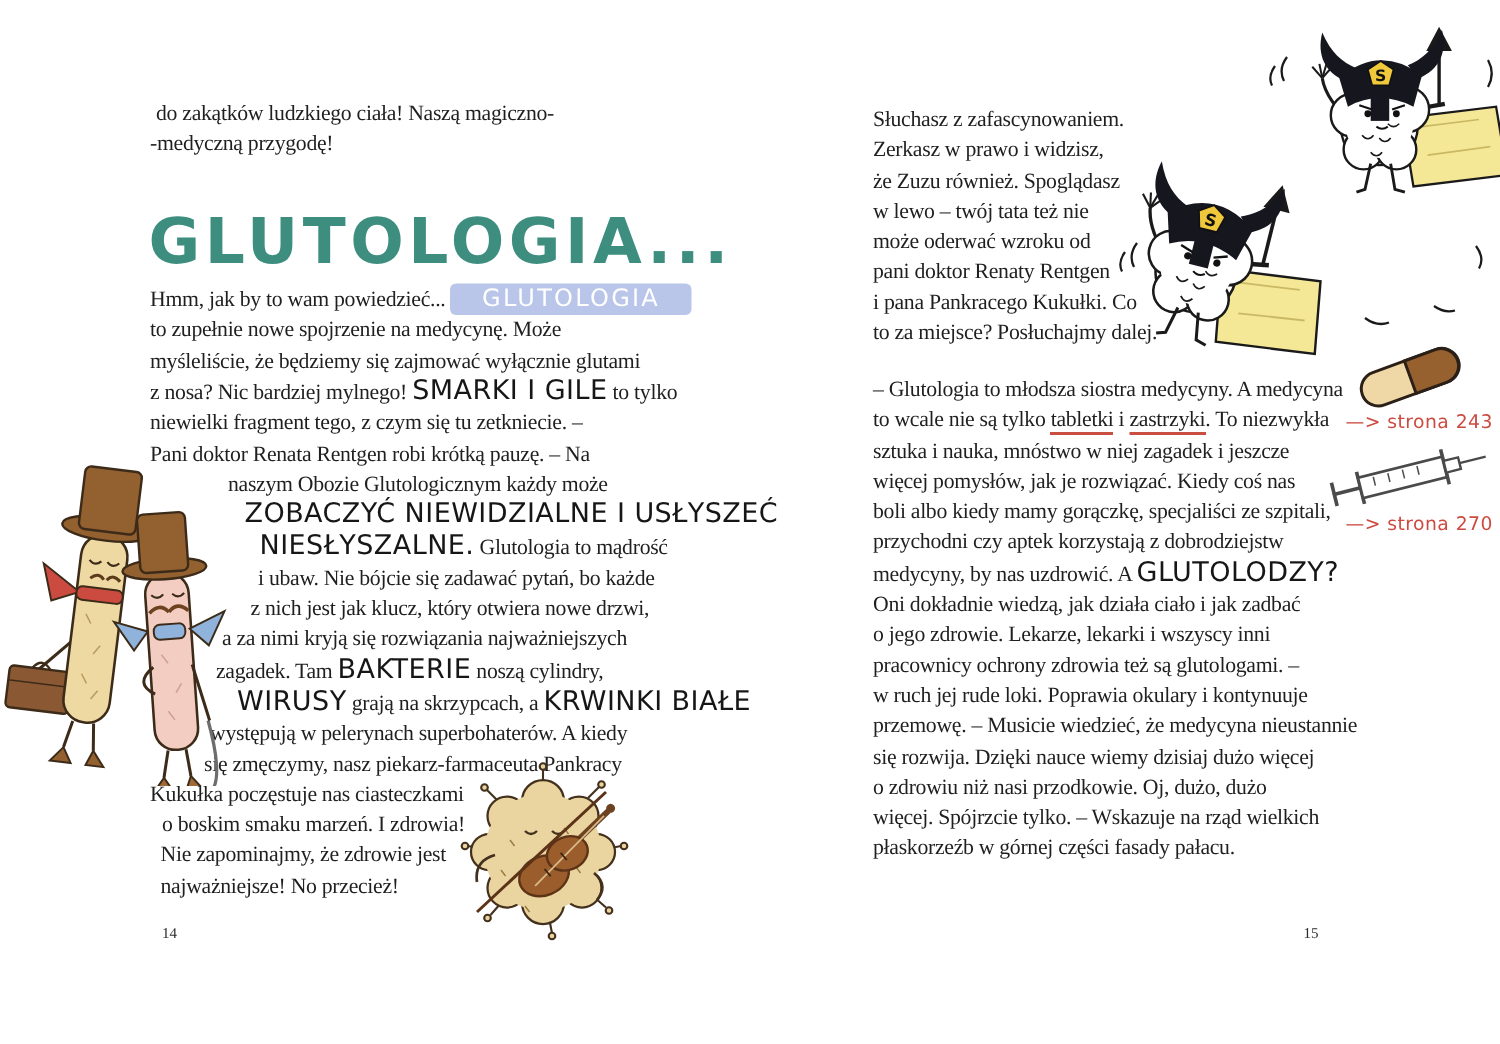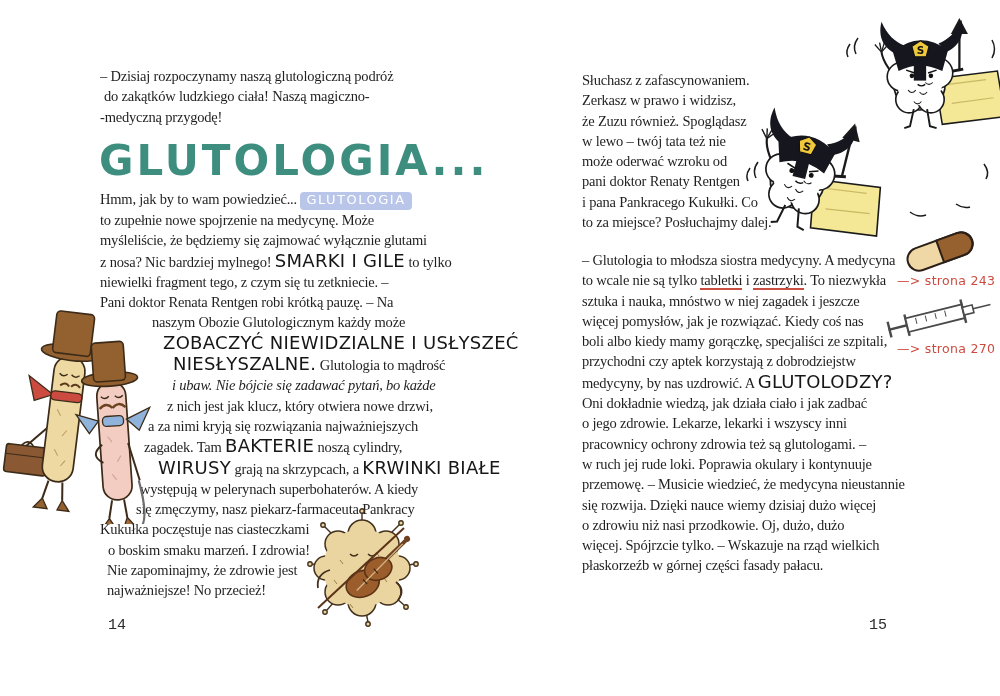--- a/index.html
+++ b/index.html
@@ -2,53 +2,52 @@
 <html><head>
 <meta charset="utf-8">
 <style>
   html,body{margin:0;padding:0;background:#fff;}
   #spread{position:relative;width:1000px;height:696px;background:#ffffff;overflow:hidden;
           font-family:"Liberation Serif", serif;color:#222;}
   .abs{position:absolute;}
   .line{font-size:14.5px;line-height:20.3px;letter-spacing:-0.2px;white-space:pre;color:#1f1f1f;}
   .seg{display:inline;}
   .seg-h{font-family:"DejaVu Sans", sans-serif;font-size:18px;letter-spacing:0.3px;color:#161616;}
-  .seg-chip{font-family:"DejaVu Sans", sans-serif;font-size:13px;letter-spacing:1.5px;color:#ffffff;
-            background:#b9c5e9;border-radius:4px;padding:1px 6px 2px;display:inline-block;line-height:1.15;}
+  .seg-chip{font-family:"DejaVu Sans", sans-serif;font-size:16px;letter-spacing:1.5px;color:#ffffff;
+            background:#b9c5e9;border-radius:4px;padding:1px 21px 2px;display:inline-block;line-height:1.15;}
   .seg-u{border-bottom:2px solid #c94f43;}
   #heading{font-family:"DejaVu Sans", sans-serif;font-weight:700;font-size:42px;letter-spacing:3px;
            color:#3e8e80;line-height:1;}
   .margin-note-label{font-family:"DejaVu Sans", sans-serif;font-size:12.5px;color:#cc4b41;letter-spacing:0.3px;white-space:pre;}
-  .pagenum{font-size:15px;color:#2b2b2b;font-family:Liberation Mono, monospace;}
+  .pagenum{font-size:10px;color:#2b2b2b;}
   svg{display:block;}
 </style>
 </head>
 <body>
 
 <div id="spread">
 
   <div class="abs" style="left:100px;top:66px;">
-      <div class="line"><span class="seg seg-n">– Dzisiaj rozpoczynamy naszą glutologiczną podróż</span></div>
       <div class="line" style="padding-left: 4px;"><span class="seg seg-n">do zakątków ludzkiego ciała! Naszą magiczno-</span></div>
       <div class="line"><span class="seg seg-n">-medyczną przygodę!</span></div>
     </div>
 
   <div id="heading" class="abs" style="left:99px;top:140px;">GLUTOLOGIA...</div>
 
   <div class="abs" style="left:100px;top:189px;">
       <div class="line"><span class="seg seg-n">Hmm, jak by to wam powiedzieć... </span><span class="seg seg-chip">GLUTOLOGIA</span></div>
       <div class="line"><span class="seg seg-n">to zupełnie nowe spojrzenie na medycynę. Może</span></div>
       <div class="line"><span class="seg seg-n">myśleliście, że będziemy się zajmować wyłącznie glutami</span></div>
       <div class="line"><span class="seg seg-n">z nosa? Nic bardziej mylnego! </span><span class="seg seg-h">SMARKI I GILE</span><span class="seg seg-n"> to tylko</span></div>
       <div class="line"><span class="seg seg-n">niewielki fragment tego, z czym się tu zetkniecie. –</span></div>
       <div class="line"><span class="seg seg-n">Pani doktor Renata Rentgen robi krótką pauzę. – Na</span></div>
       <div class="line" style="padding-left: 52px;"><span class="seg seg-n">naszym Obozie Glutologicznym każdy może</span></div>
       <div class="line" style="padding-left: 63px;"><span class="seg seg-h">ZOBACZYĆ NIEWIDZIALNE I USŁYSZEĆ</span></div>
       <div class="line" style="padding-left: 73px;"><span class="seg seg-h">NIESŁYSZALNE.</span><span class="seg seg-n"> Glutologia to mądrość</span></div>
-      <div class="line" style="padding-left: 72px; font-style: italic;"><span class="seg seg-n">i ubaw. Nie bójcie się zadawać pytań, bo każde</span></div>
+      <div class="line" style="padding-left: 72px;"><span class="seg seg-n">i ubaw. Nie bójcie się zadawać pytań, bo każde</span></div>
       <div class="line" style="padding-left: 67px;"><span class="seg seg-n">z nich jest jak klucz, który otwiera nowe drzwi,</span></div>
       <div class="line" style="padding-left: 48px;"><span class="seg seg-n">a za nimi kryją się rozwiązania najważniejszych</span></div>
       <div class="line" style="padding-left: 44px;"><span class="seg seg-n">zagadek. Tam </span><span class="seg seg-h">BAKTERIE</span><span class="seg seg-n"> noszą cylindry,</span></div>
       <div class="line" style="padding-left: 40px; text-align: center;"><span class="seg seg-h">WIRUSY</span><span class="seg seg-n"> grają na skrzypcach, a </span><span class="seg seg-h">KRWINKI BIAŁE</span></div>
       <div class="line" style="padding-left: 40px;"><span class="seg seg-n">występują w pelerynach superbohaterów. A kiedy</span></div>
       <div class="line" style="padding-left: 36px;"><span class="seg seg-n">się zmęczymy, nasz piekarz-farmaceuta Pankracy</span></div>
       <div class="line"><span class="seg seg-n">Kukułka poczęstuje nas ciasteczkami</span></div>
       <div class="line" style="padding-left: 8px;"><span class="seg seg-n">o boskim smaku marzeń. I zdrowia!</span></div>
       <div class="line" style="padding-left: 7px;"><span class="seg seg-n">Nie zapominajmy, że zdrowie jest</span></div>
       <div class="line" style="padding-left: 7px;"><span class="seg seg-n">najważniejsze! No przecież!</span></div>

